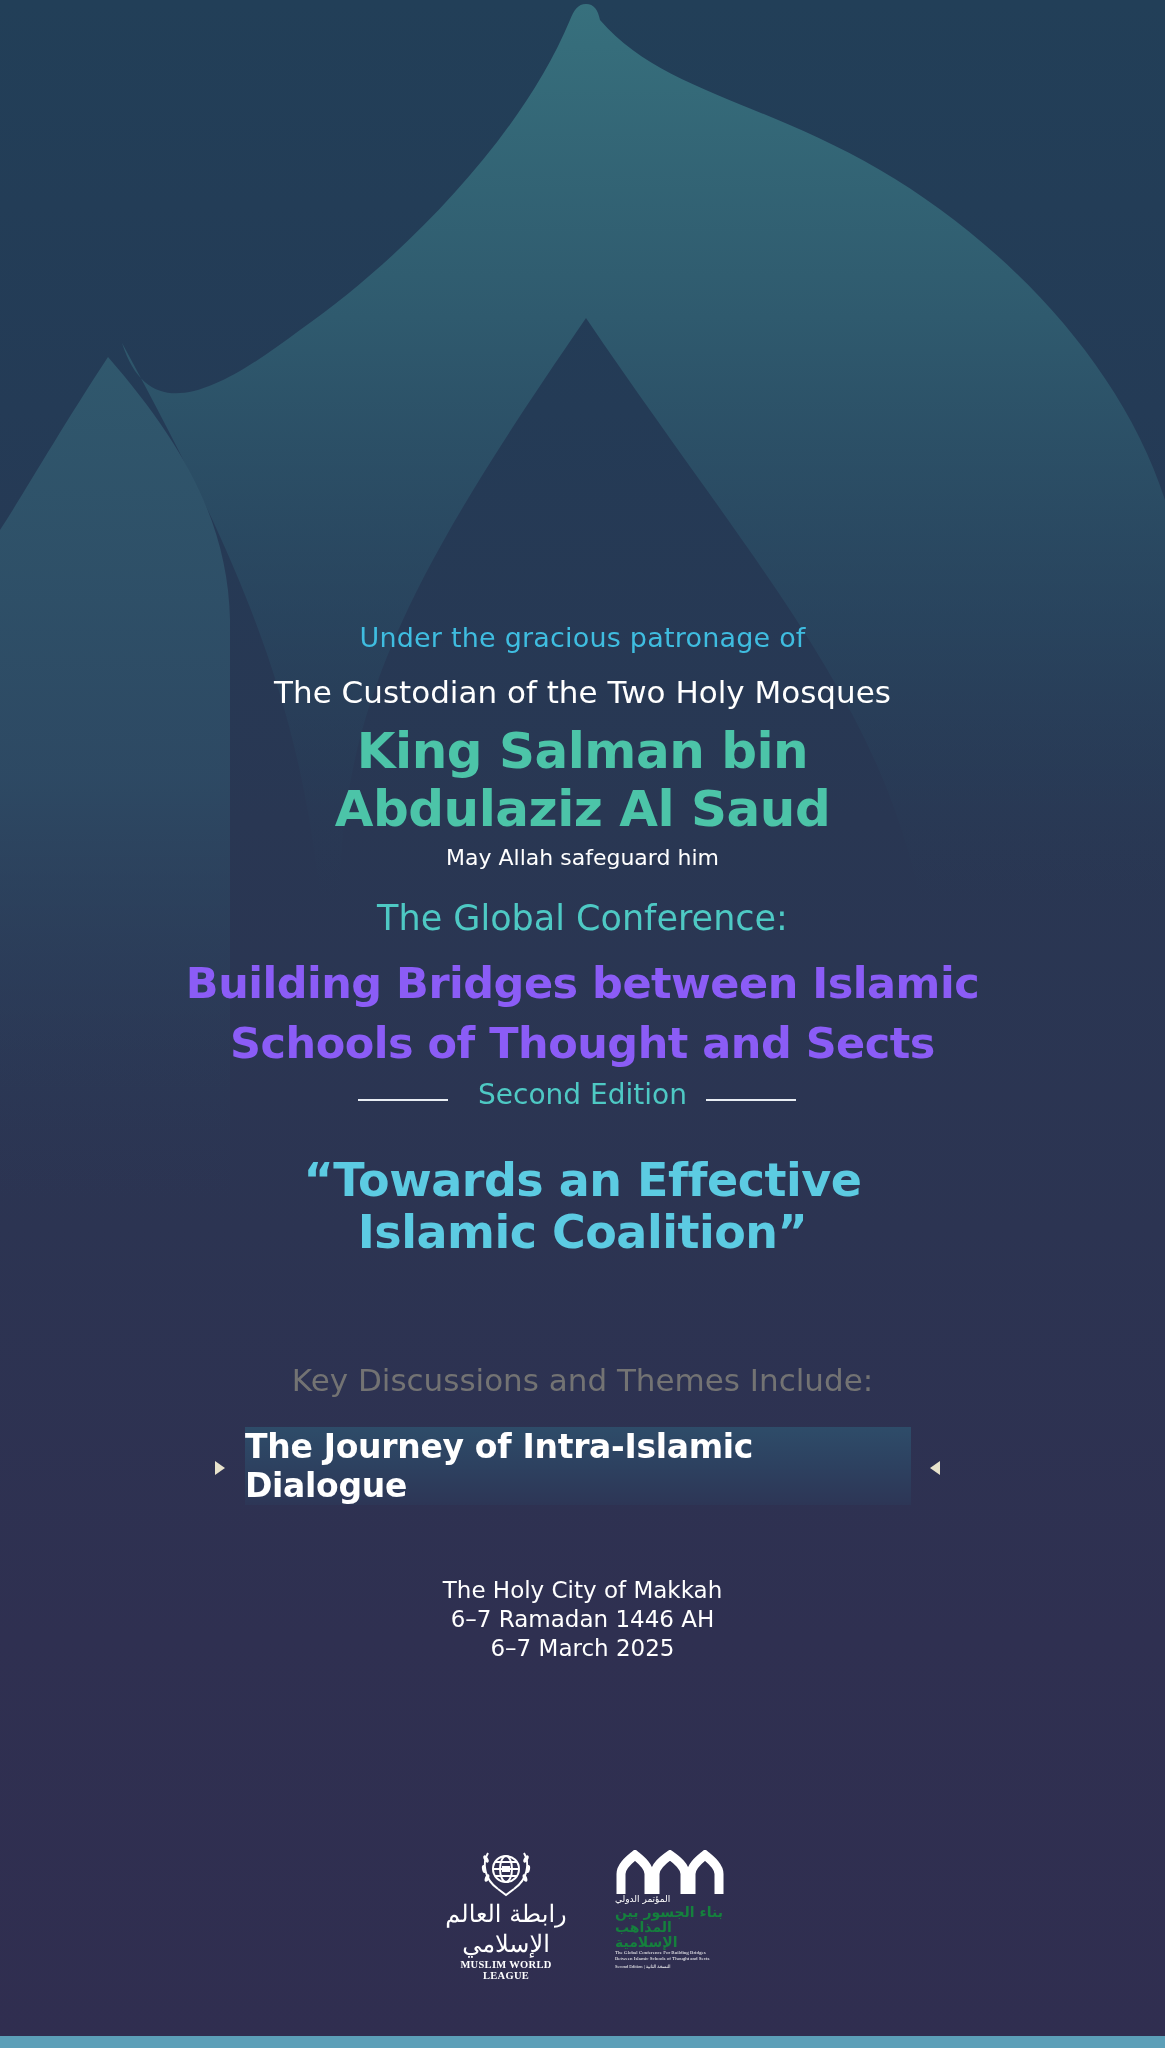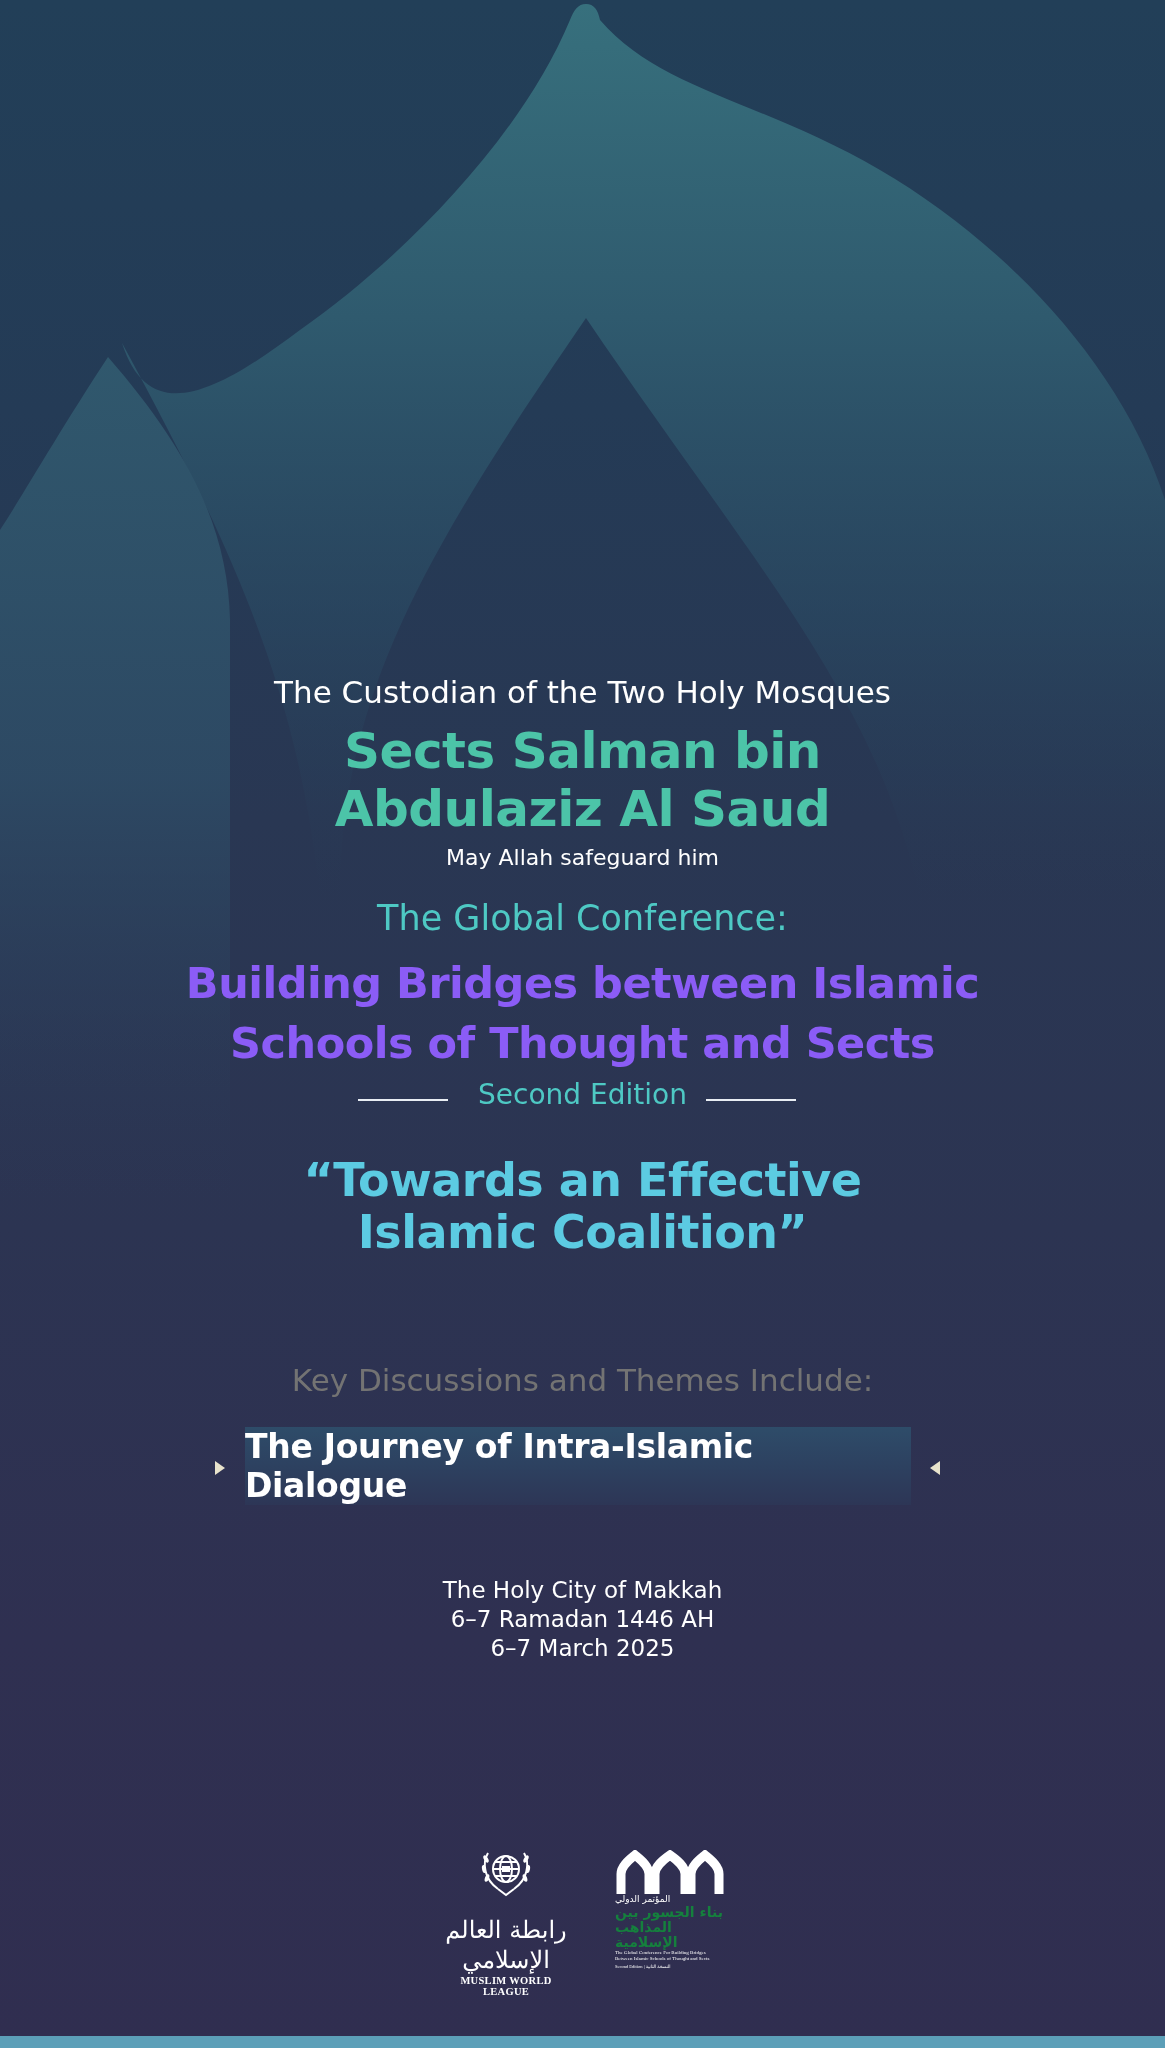--- a/index.html
+++ b/index.html
@@ -41,21 +41,21 @@
     .theme-box-label { font-size: 33px; font-weight: bold; color: #ffffff; letter-spacing: -0.3px; }
     .arrow { position: absolute; width: 0; height: 0; cursor: pointer; }
     .arrow.prev { left: 215px; top: 1461px; border-top: 7px solid transparent; border-bottom: 7px solid transparent; border-left: 10px solid #e8e3cc; }
     .arrow.next { left: 930px; top: 1461px; border-top: 7px solid transparent; border-bottom: 7px solid transparent; border-right: 10px solid #e8e3cc; }
 
     .event-info { top: 1576px; font-size: 23px; line-height: 29px; color: #ffffff; }
 
     .logos { position: absolute; top: 1845px; left: 0; width: 1165px; height: 120px; }
     .mwl-logo { position: absolute; left: 438px; top: 0; width: 136px; height: 115px; text-align: center; }
     .mwl-emblem { display: block; margin: 0 auto; }
-    .mwl-arabic { font-family: "DejaVu Serif", serif; font-size: 24px; line-height: 30px; color: #ffffff; margin-top: 18px; }
+    .mwl-arabic { font-family: "DejaVu Serif", serif; font-size: 24px; line-height: 30px; color: #ffffff; margin-top: 2px; }
     .mwl-english { font-family: "Liberation Serif", serif; font-weight: bold; font-size: 10.5px; color: #ffffff; letter-spacing: 0.3px; }
 
     .conf-logo { position: absolute; left: 615px; top: 5px; width: 115px; height: 110px; }
     .conf-arches { display: block; }
     .conf-logo-ar1 { font-size: 9px; color: #ffffff; text-align: left; line-height: 11px; direction: rtl; }
     .conf-logo-ar2 { font-size: 14px; font-weight: bold; color: #15803d; text-align: left; line-height: 15px; direction: rtl; }
     .conf-logo-en { font-family: "Liberation Serif", serif; font-size: 5px; line-height: 6px; color: #ffffff; text-align: left; }
     .conf-logo-ed { font-family: "Liberation Serif", serif; font-size: 4.5px; color: #ffffff; text-align: left; margin-top: 2px; }
 
     .bottom-strip { position: absolute; left: 0; top: 2036px; width: 1165px; height: 12px; background: #5c9fb8; }
@@ -95,23 +95,24 @@
 
   <path d="M108 357
            C 60 430, 20 500, 0 530
            L 0 1200 L 230 1200
            L 230 620
            C 228 520, 180 440, 108 357 Z" fill="url(#archGrad)"></path>
 </svg>
 
 <div class="content">
 
+  <div class="center patronage-intro">Under the gracious patronage of</div>
   <div class="center custodian">The Custodian of the Two Holy Mosques</div>
   <div class="center king-name">
-    <div>Sects Salman bin</div>
+    <div>King Salman bin</div>
     <div>Abdulaziz Al Saud</div>
   </div>
   <div class="center blessing">May Allah safeguard him</div>
 
   <div class="center conf-label">The Global Conference:</div>
   <div class="center conf-title">
     <div>Building Bridges between Islamic</div>
     <div>Schools of Thought and Sects</div>
   </div>
 

